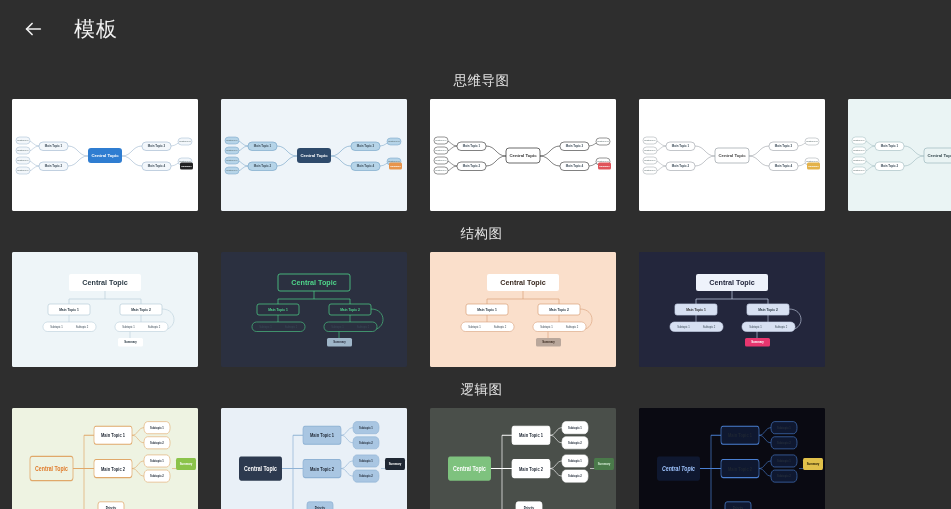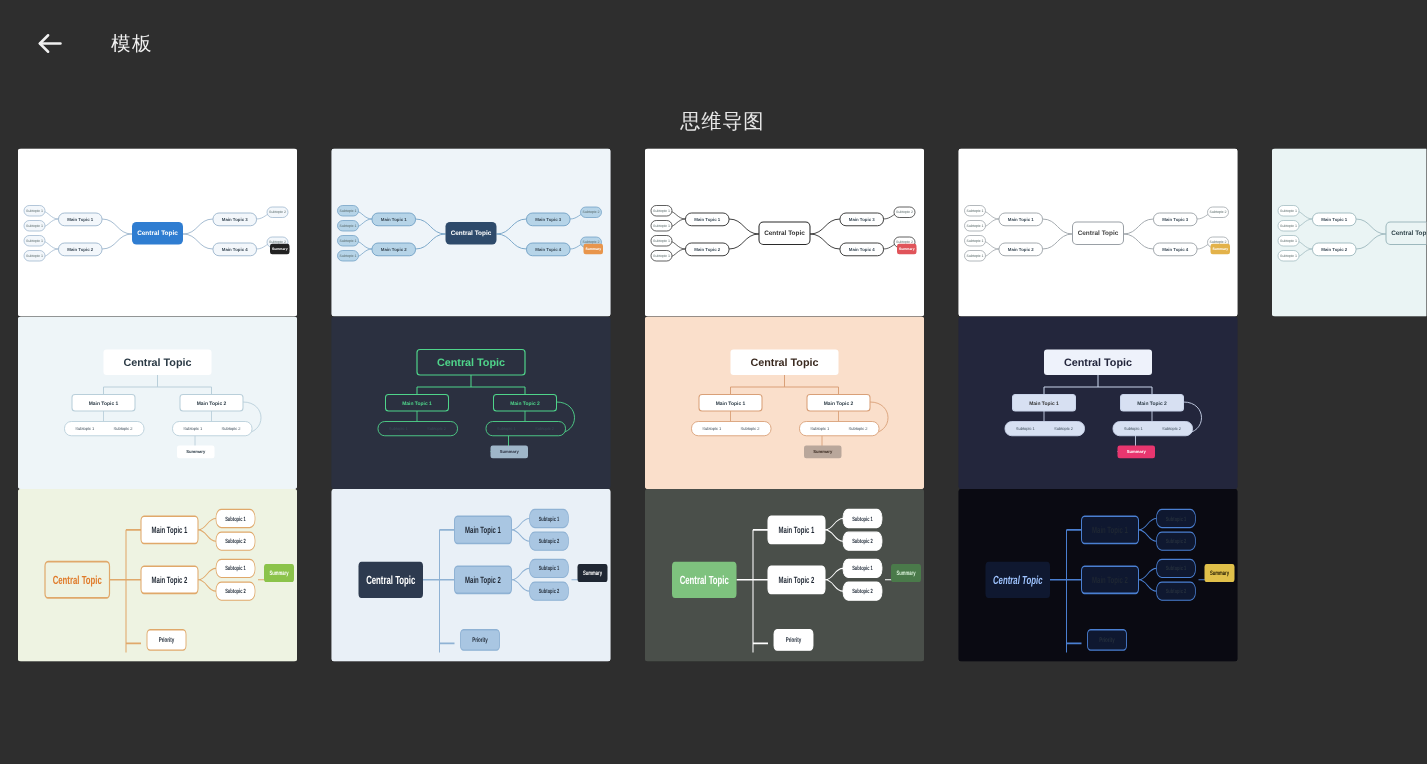--- a/index.html
+++ b/index.html
@@ -14,21 +14,21 @@
   
   .header {
     height: 58px; display: flex; align-items: center;
     padding-left: 18px; gap: 26px; background: #2e2e2e;
   }
   .back-btn {
     width: 30px; height: 30px; display: flex; align-items: center; justify-content: center;
     cursor: pointer; border-radius: 4px;
   }
   .back-btn svg { display: block; }
-  .page-title { color: #f2f2f2; font-size: 13px; letter-spacing: 1px; }
+  .page-title { color: #f2f2f2; font-size: 21px; letter-spacing: 1px; }
 
   
   .section { padding: 0 0 0 12px; text-align: center; }
   .section-title {
     color: #e6e6e6; font-size: 13.5px; letter-spacing: .5px;
     margin: 14px 0 9px 0;
   }
   .row {
     display: flex; gap: 23px; overflow: hidden;
   }
@@ -283,20 +283,21 @@
                     <rect x="76" y="49" width="34" height="15" rx="3" fill="#eaf4f4" stroke="#9db8bd" stroke-width="0.7"></rect>
                     <text x="93" y="56.8" fill="#33474d" font-size="4.3" font-family="Liberation Sans, sans-serif" font-weight="bold" text-anchor="middle" dominant-baseline="middle">Central Topic</text>
                   </g>
                 </svg>
               </div>
             </div>
           </div>
         </div>
       </div>
       <div class="section">
+        <div class="section-title">结构图</div>
         <div class="row-clip">
           <div class="row">
             <div class="card tall" style="background: rgb(238, 245, 248);">
               <div class="thumb">
                 <svg viewBox="0 0 186 115" preserveAspectRatio="none">
                   <rect x="0" y="0" width="186" height="115" fill="#eef5f8"></rect>
                   <g>
                     <path d="M93 39 L93 47 M57 47 L129 47 M57 47 L57 52 M129 47 L129 52" fill="none" stroke="#b9cfda" stroke-width="0.7"></path>
                     <path d="M57 63 L57 70 M129 63 L129 70" fill="none" stroke="#b9cfda" stroke-width="0.6"></path>
                     <path d="M150 57 C166 57 166 78 150 78" fill="none" stroke="#b9cfda" stroke-width="0.6"></path>
@@ -397,20 +398,21 @@
                     <rect x="106" y="86" width="25" height="8.5" rx="1.5" fill="#e8366f" stroke="none" stroke-width="0.7"></rect>
                     <text x="118.5" y="90.5" fill="#ffffff" font-size="2.8" font-family="Liberation Sans, sans-serif" font-weight="bold" text-anchor="middle" dominant-baseline="middle">Summary</text>
                   </g>
                 </svg>
               </div>
             </div>
           </div>
         </div>
       </div>
       <div class="section">
+        <div class="section-title">逻辑图</div>
         <div class="row-clip">
           <div class="row">
             <div class="card tall" style="background: rgb(238, 243, 226);">
               <div class="thumb">
                 <svg viewBox="0 0 186 76" preserveAspectRatio="none">
                   <rect x="0" y="0" width="186" height="76" fill="#eef3e2"></rect>
                   <g>
                     <path d="M61 40 L72 40 M72 18 L72 72 M72 18 L82 18 M72 40 L82 40 M72 68 L82 68" fill="none" stroke="#e0a86a" stroke-width="0.7"></path>
                     <path d="M120 18 C126 18 126 13 132 13 M120 18 C126 18 126 23 132 23" fill="none" stroke="#e0a86a" stroke-width="0.5"></path>
                     <path d="M120 40 C126 40 126 35 132 35 M120 40 C126 40 126 45 132 45" fill="none" stroke="#e0a86a" stroke-width="0.5"></path>

